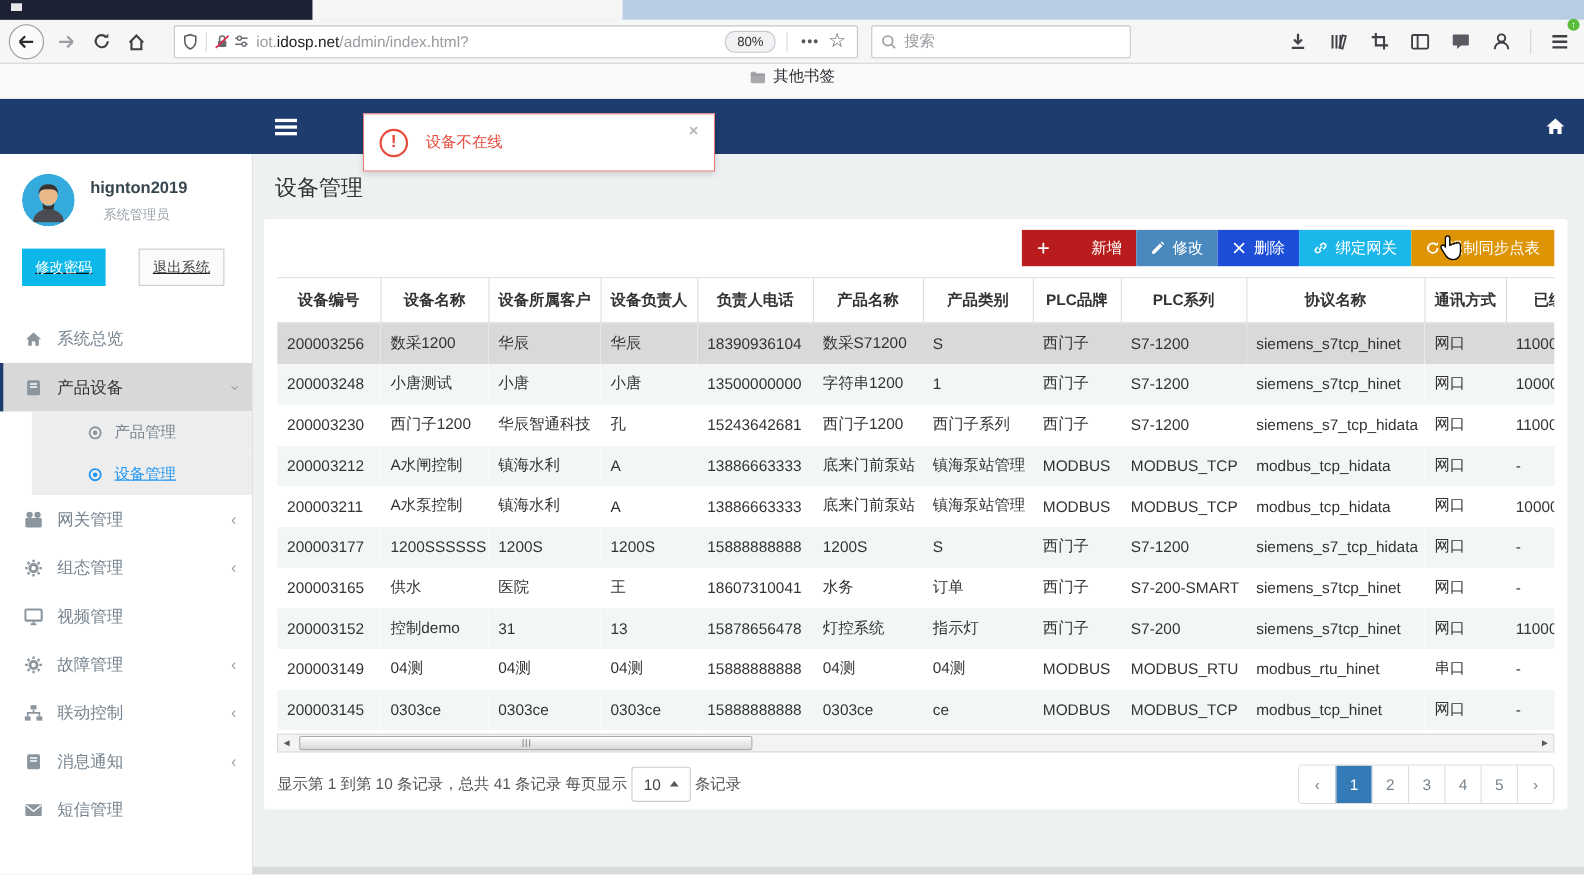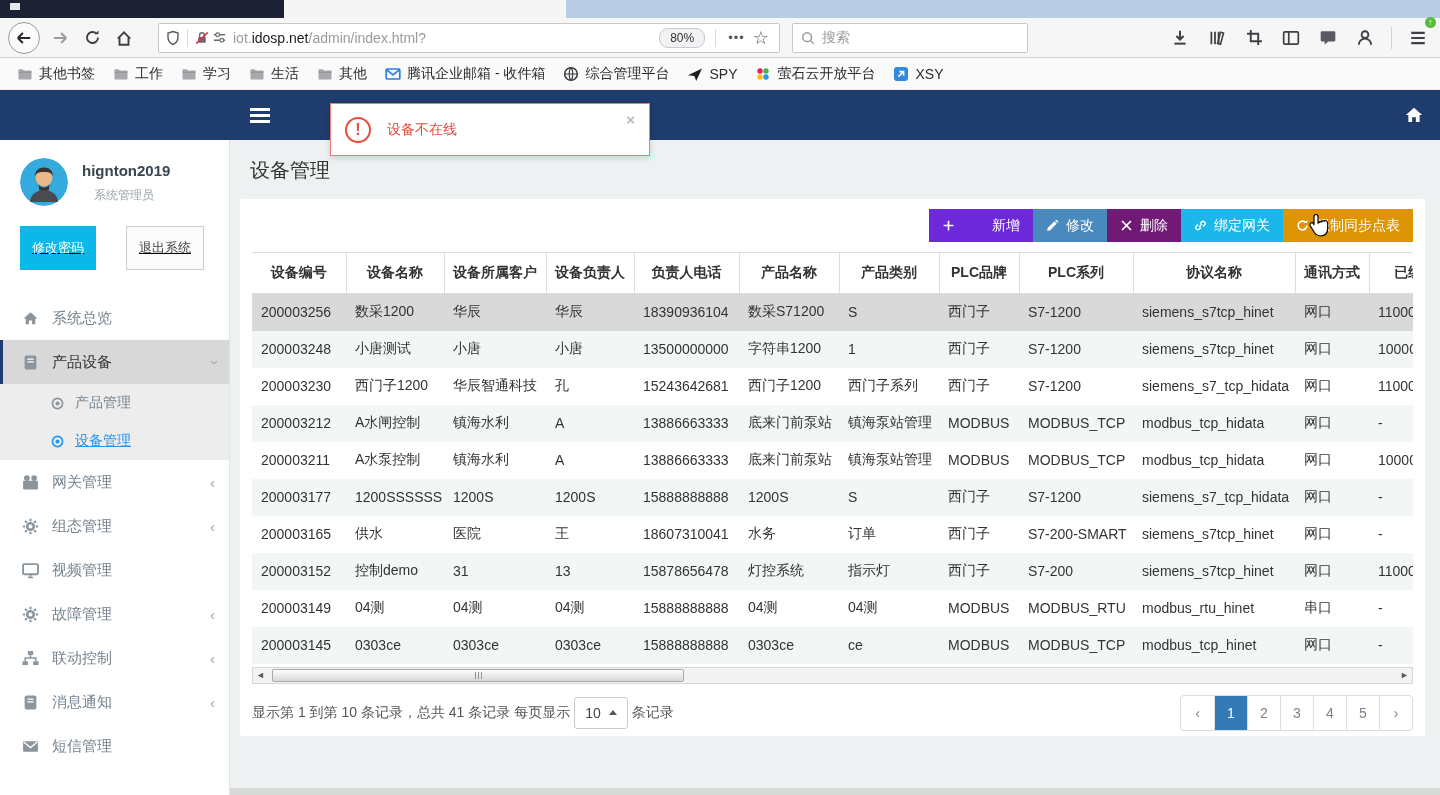--- a/index.html
+++ b/index.html
@@ -25,45 +25,45 @@
   .dots { color:#55555c; font-size:13px; letter-spacing:1px; margin:0 6px; }
   .star { color:#55555c; font-size:18px; margin:0 4px 0 2px; }
   .searchbox { display:flex; align-items:center; width:236px; height:30px; background:#fff; border:1px solid #c6c6cc; border-radius:2px; margin-left:12px; padding:0 8px; gap:7px; }
   .searchbox span { color:#9a9aa0; font-size:14px; }
   .right-icons { display:flex; align-items:center; margin-left:auto; gap:9px; }
   .right-icons .navbtn { width:28px; }
   .vsep { width:1px; height:22px; background:#d2d2d7; margin:0 3px; }
   .menu-badge { position:relative; }
   .menu-badge .badge { position:absolute; top:-5px; right:-4px; width:11px; height:11px; background:#58bd3a; border-radius:50%; color:#fff; font-size:9px; line-height:11px; text-align:center; font-weight:bold; }
 
-  .bookmarksbar { height:32px; background:#fafafb; border-bottom:1px solid #e6e6e9; display:flex; align-items:center; padding:0 10px; gap:4px; }
+  .bookmarksbar { height:32px; background:#fafafb; border-bottom:1px solid #e6e6e9; display:flex; align-items:center; padding:0 10px; gap:4px;flex-direction:column; }
   .bm { display:flex; align-items:center; gap:6px; padding:3px 7px; border-radius:2px; font-size:14px; color:#2b2b30; white-space:nowrap; }
 
   
   .page { position:relative; height:705px; display:flex; background:#edf1f1; }
   .page-header { position:absolute; top:0; left:0; right:0; height:50px; background:#1e3c6e; z-index:2; }
   .hamburger { position:absolute; left:250px; top:15px; width:20px; height:20px; color:#fff; cursor:pointer; }
   .hamburger i { display:block; height:3px; background:#fff; margin:3px 0; }
   .header-home { position:absolute; right:16px; top:15px; color:#fff; }
 
   .sidebar { width:230px; background:#fff; border-right:1px solid #dfe3e4; padding-top:50px; position:relative; z-index:1; height:100%; }
   .profile { display:flex; padding:18px 18px 6px 20px; gap:14px; align-items:flex-start; }
   .avatar { width:48px; height:48px; border-radius:50%; overflow:hidden; flex:none; }
   .pname { font-size:15px; font-weight:bold; color:#37474f; margin-top:4px; }
   .prole { font-size:12px; color:#9aa3ab; margin-top:8px;margin-left:12px; }
   .pbtns { display:flex; padding:14px 20px 10px 20px; gap:30px;text-decoration:underline; }
   .btn-cyan { background:#0cb8ea; color:#fff; border:none; font-size:13px; padding:8px 12px; cursor:pointer; }
-  .btn-plain { background:#fbfbfb; color:#444; border:1px solid #ccc; font-size:13px; padding:12px 12px; cursor:pointer; }
+  .btn-plain { background:#fbfbfb; color:#444; border:1px solid #ccc; font-size:13px; padding:2px 12px; cursor:pointer; }
   .menu { list-style:none; margin-top:16px; }
   .menu li { position:relative; display:flex; align-items:center; height:44px; padding-left:22px; font-size:15px; color:#76838f; cursor:pointer; }
   .menu li .mi { width:17px; height:17px; margin-right:13px; color:#8b959e; flex:none; }
   .menu li .chev { position:absolute; right:14px; color:#9aa3ab; font-size:15px; }
   .menu li .chev.down { transform:rotate(-90deg); }
   .menu li.active { background:#d8d8d8; color:#333; border-left:3px solid #1e3c6e; padding-left:19px; }
-  .menu li.sub { background:#ededed; height:38px; padding-left:50px; font-size:14px; }
+  .menu li.sub { background:#ededed; height:38px; padding-left:50px; font-size:14px;margin-left:29px; }
   .menu li.sub .mi { width:15px; height:15px; margin-right:10px; }
   .menu li.sub.cur { color:#2196f3; text-decoration:underline; }
   .menu li.sub.cur .mi { color:#2196f3; }
 
   .main { flex:1; padding-top:50px; position:relative; overflow:hidden; }
   .page-title { font-size:20px; color:#333; font-weight:normal; margin:17px 0 0 20px; }
   .panel { background:#fff; border-radius:3px; margin:15px 15px 0 10px; padding:10px 12px 14px 12px; height:537px; position:relative; overflow:hidden; }
   .panel-toolbar { display:flex; align-items:center; }
   .search-input { width:176px; height:33px; border:1px solid #ccc; border-radius:3px; padding:0 10px; font-size:13px; color:#333; }
   .search-input::placeholder { color:#aaa; }
@@ -460,37 +460,37 @@
           <span>短信管理</span>
         </li>
       </ul>
   </aside>
 
   <main class="main">
     <h1 class="page-title">设备管理</h1>
     <div class="panel">
       <div class="panel-toolbar">
         <div class="actions" id="action-buttons">
-            <button class="abtn" style="background: #6d28d9; gap: 37px;">
+            <button class="abtn" style="background: #b91c1c; gap: 37px;">
               <span style="width:13px;height:13px;display:inline-block;">
                 <svg viewBox="0 0 16 16" fill="currentColor" width="100%" height="100%">
                   <path d="M7 2h2v5h5v2H9v5H7V9H2V7h5z"></path>
                 </svg>
               </span>
               <span>新增</span>
             </button>
             <button class="abtn" style="background: rgb(74, 137, 189);">
               <span style="width:13px;height:13px;display:inline-block;">
                 <svg viewBox="0 0 16 16" fill="currentColor" width="100%" height="100%">
                   <path d="M2 11.2 10.4 2.8l2.8 2.8L4.8 14l-3.4.6zM11.3 1.9l2.8 2.8 1.2-1.2L12.5.7z"></path>
                 </svg>
               </span>
               <span>修改</span>
             </button>
-            <button class="abtn" style="background: #701a75;">
+            <button class="abtn" style="background: #1d4ed8;">
               <span style="width:13px;height:13px;display:inline-block;">
                 <svg viewBox="0 0 16 16" fill="currentColor" width="100%" height="100%">
                   <path d="M3.2 1.8 8 6.6l4.8-4.8 1.4 1.4L9.4 8l4.8 4.8-1.4 1.4L8 9.4l-4.8 4.8-1.4-1.4L6.6 8 1.8 3.2z"></path>
                 </svg>
               </span>
               <span>删除</span>
             </button>
             <button class="abtn" style="background: rgb(27, 183, 234);">
               <span style="width:13px;height:13px;display:inline-block;">
                 <svg viewBox="0 0 16 16" fill="currentColor" width="100%" height="100%">

